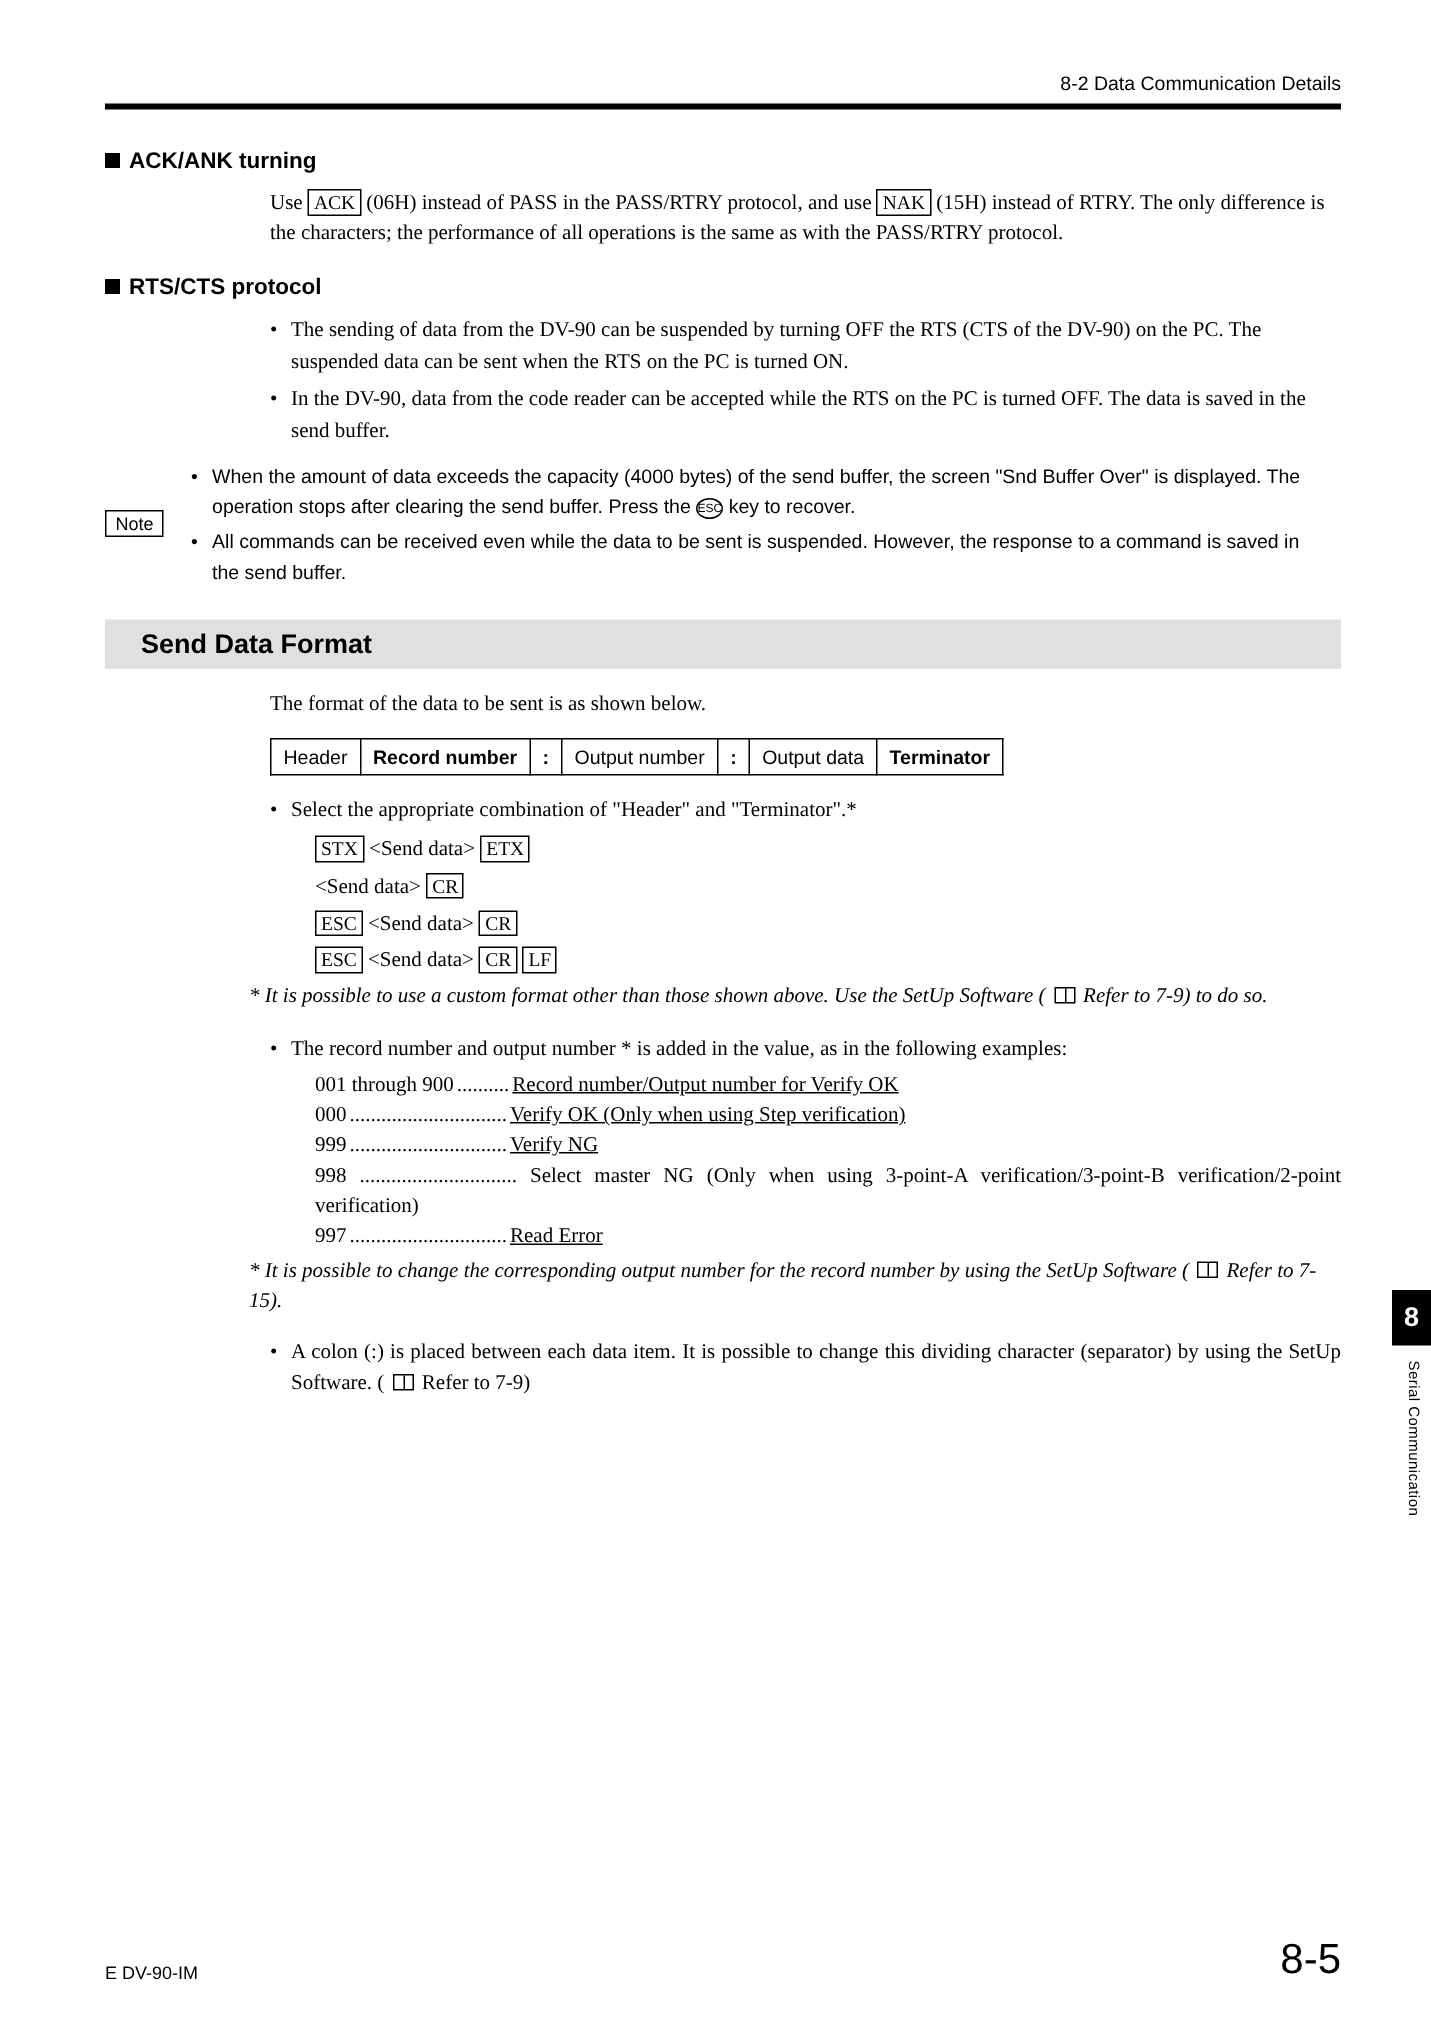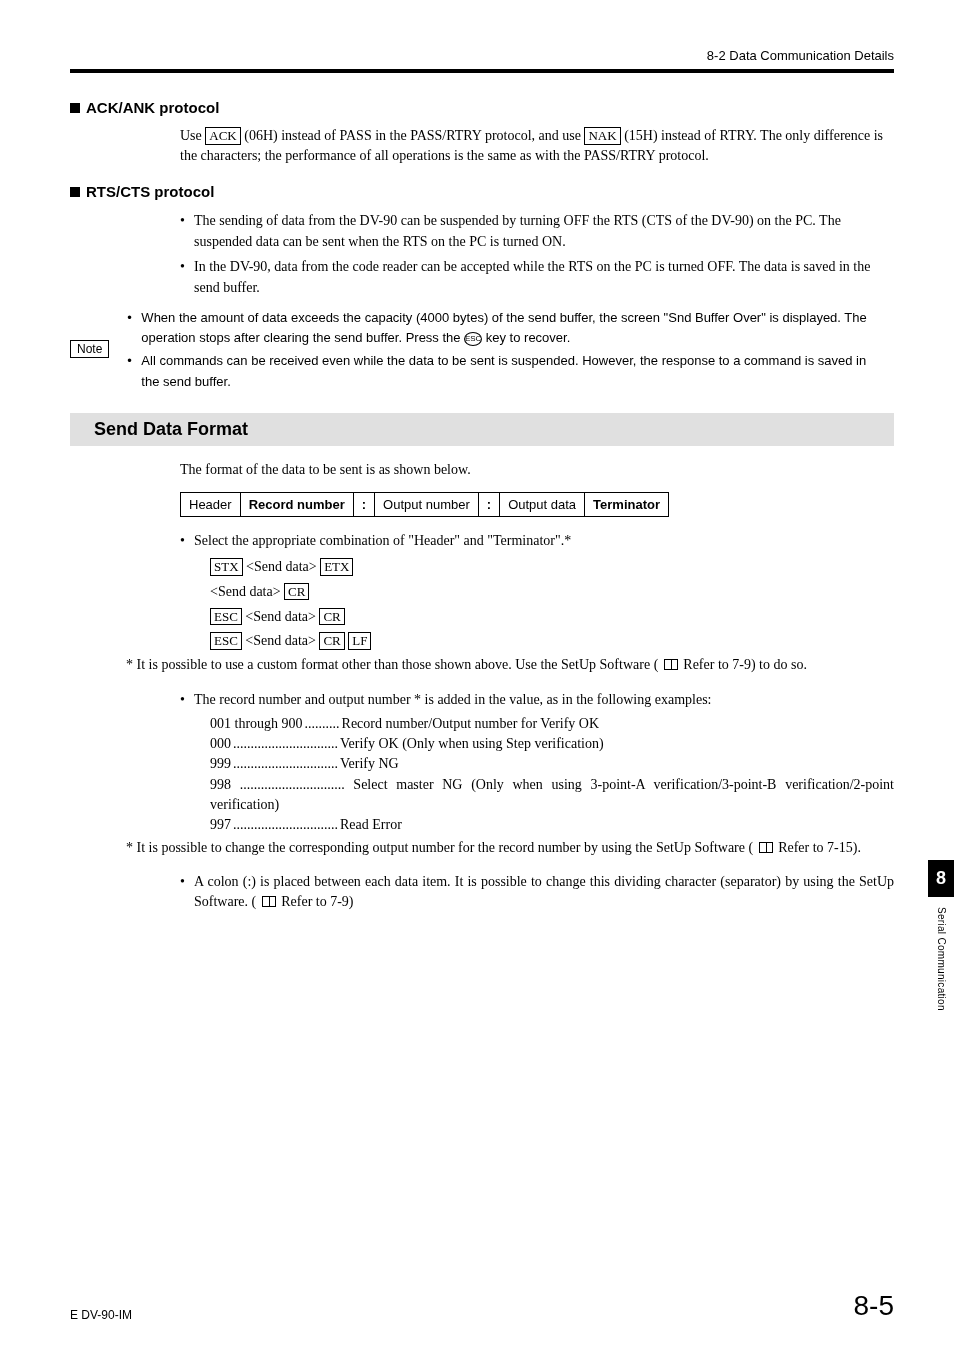--- a/index.html
+++ b/index.html
@@ -122,38 +122,39 @@
   }
   .format-table td {
     border: 1px solid #000;
     padding: 4px 8px;
     white-space: nowrap;
   }
   .format-table .bold { font-weight: bold; margin-left: 44px; }
   .indent1 { margin-left: 140px; font-size: 14px; line-height: 1.7; }
   .indent1 .line { margin-bottom: 1px; }
   .star-note {
-    margin-left: 56px;
+    margin-left: 96px;
     font-size: 14px;
     line-height: 1.45;
     margin-top: 2px;
+    font-style: italic;
   }
   .rec-list {
     margin-left: 140px;
     font-size: 14px;
     line-height: 1.45;
   }
   .rec-row { display: flex; }
   .rec-key { white-space: nowrap; }
   .rec-dots {
     overflow: hidden;
     white-space: nowrap;
     margin: 0 2px;
   }
-  .rec-val { white-space: nowrap; }
+  .rec-val { white-space: nowrap; text-decoration: underline; }
   .rec-wrap { margin-left: 0; text-align: justify; }
   .book-icon {
     display: inline-block;
     width: 14px;
     height: 11px;
     border: 1px solid #000;
     position: relative;
     vertical-align: -1px;
     margin: 0 2px;
   }
@@ -206,21 +207,21 @@
   .bullet-main .bdot { width: 14px; flex: 0 0 14px; }
   .bullet-main .btxt { flex: 1; text-align: justify; }
 </style>
 </head>
 <body>
 
 <div class="header-text">8-2  Data Communication Details</div>
 <div class="header-rule"></div>
 
 <div class="sec-title">
-  <span class="square"></span><span>ACK/ANK protocol</span>
+  <span class="square"></span><span>ACK/ANK turning</span>
 </div>
 <p class="body-para">
   <span>Use </span><span class="boxed">ACK</span><span> (06H) instead of PASS in the PASS/RTRY protocol, and use </span><span class="boxed">NAK</span><span> (15H) instead of RTRY. The only difference is the characters; the performance of all operations is the same as with the PASS/RTRY protocol.</span>
 </p>
 
 <div class="sec-title">
   <span class="square"></span><span>RTS/CTS protocol</span>
 </div>
 <div class="bull-list">
   <div class="row">

